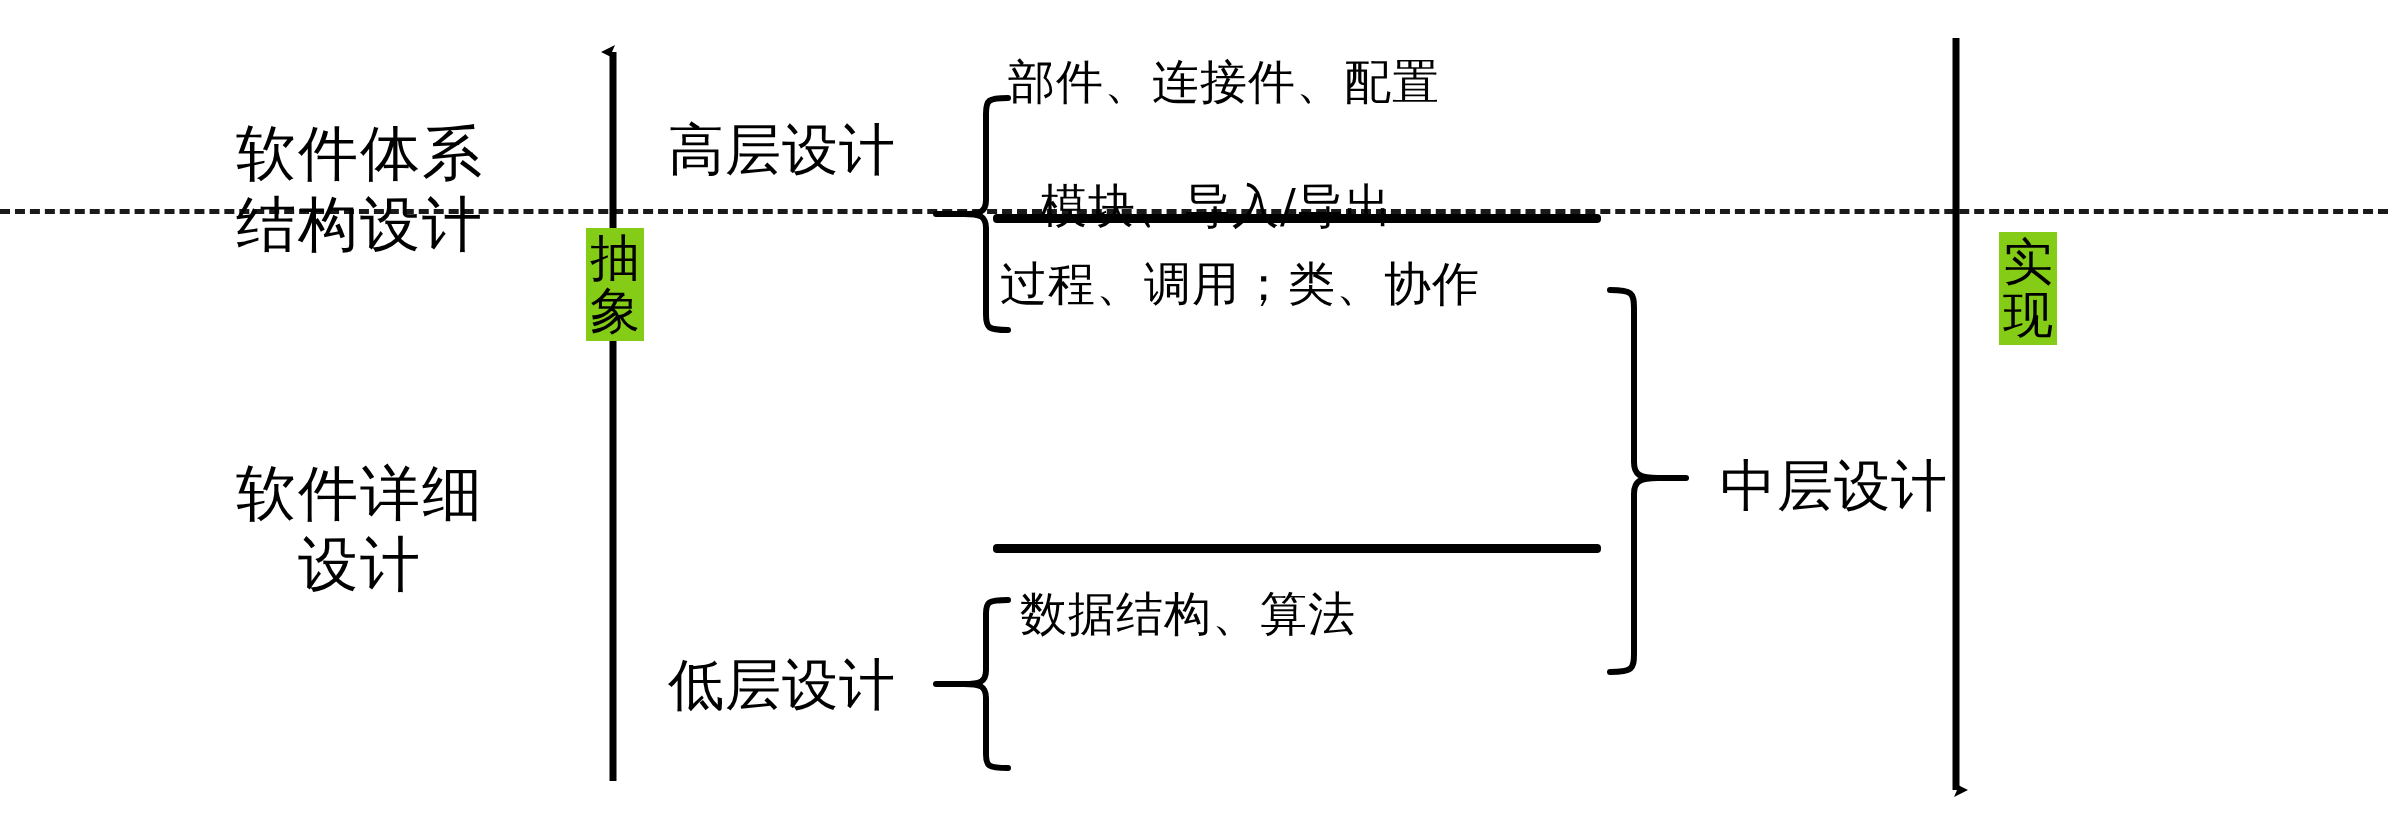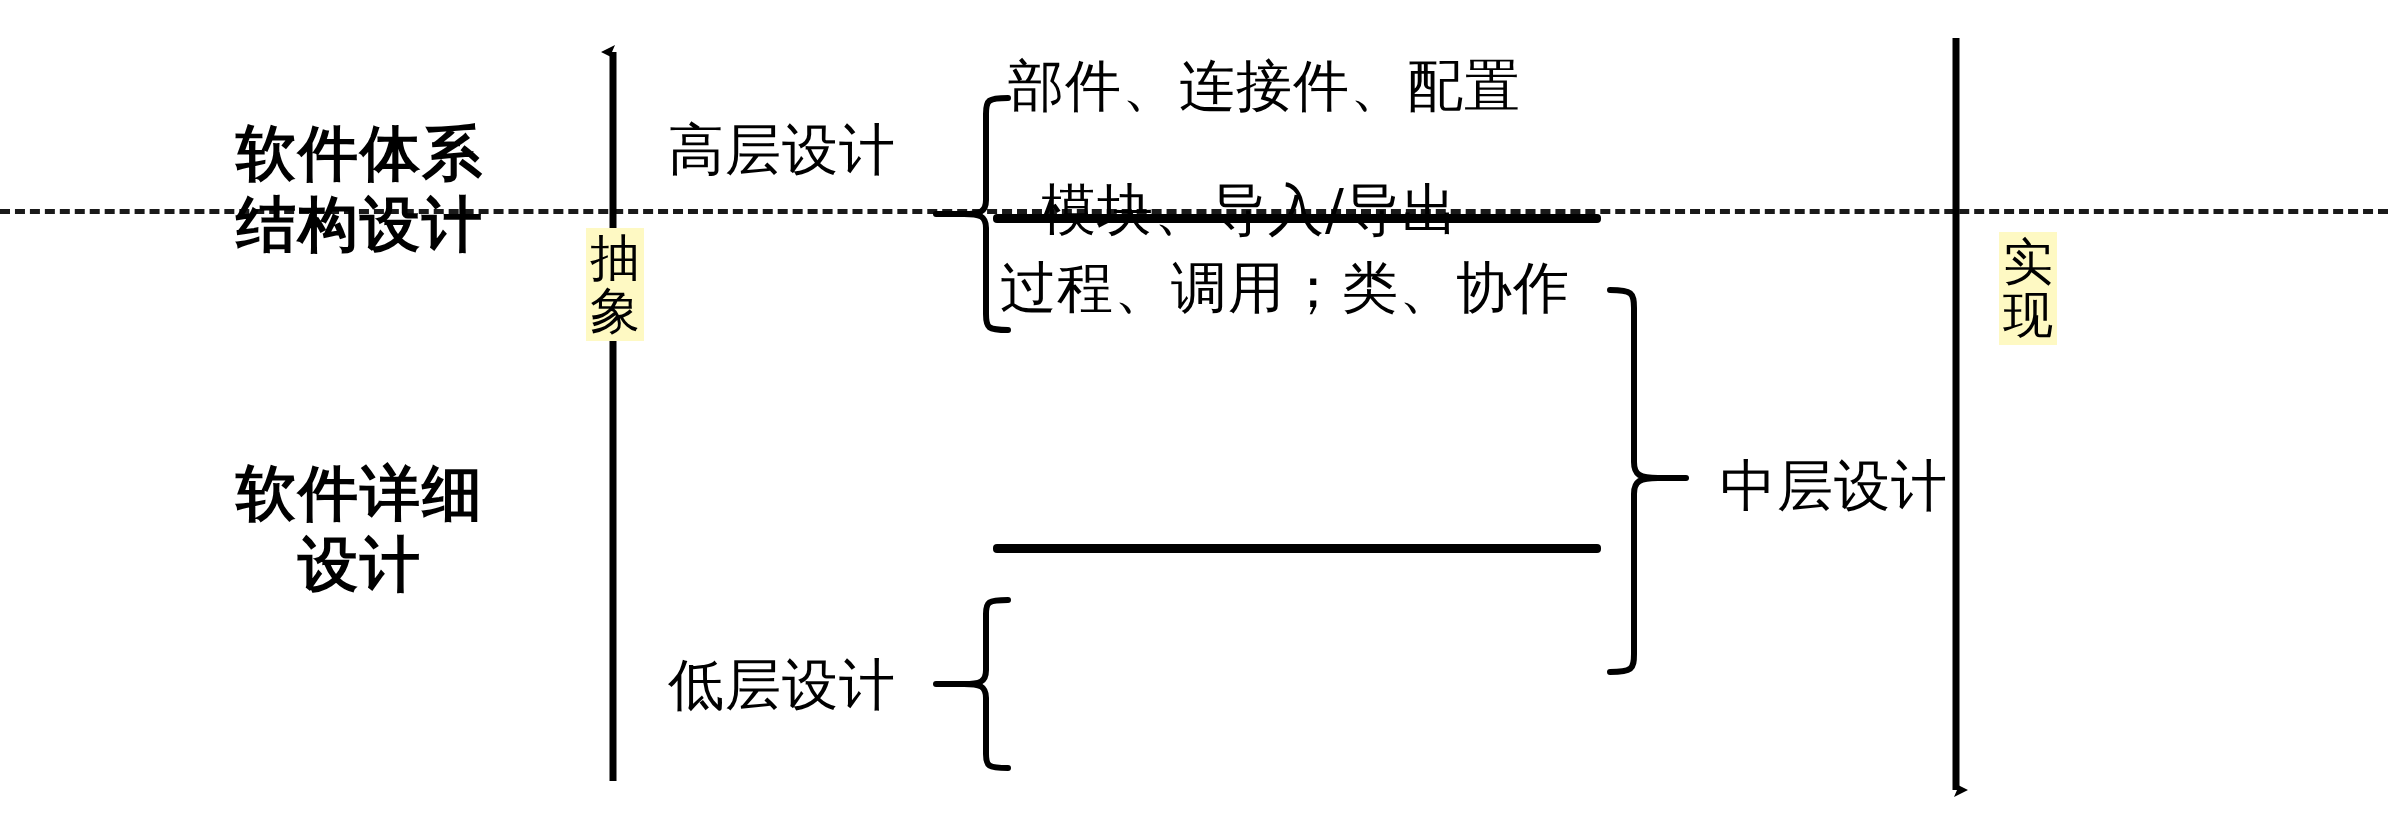--- a/index.html
+++ b/index.html
@@ -17,56 +17,56 @@
   }
 
   
   .phase-label{
     position:absolute;
     text-align:center;
     font-size:60px;
     line-height:1.18;
     letter-spacing:2px;
     white-space:pre-line;
-    font-weight:700;
+    font-weight:400;
   }
   #phase-arch{ left:180px; top:118px; width:360px; }
   #phase-detail{ left:180px; top:458px; width:360px; }
 
   .level-label{
     position:absolute;
     font-size:56px;
     line-height:1;
     white-space:nowrap;
     letter-spacing:1px;
   }
   #level-high{ left:668px; top:122px; }
   #level-low{  left:668px; top:657px; }
   #level-mid{  left:1700px; top:458px;margin-left:20px; }
 
   .item-text{
     position:absolute;
-    font-size:56px;
+    font-size:47px;
     line-height:1;
     white-space:nowrap;
     letter-spacing:1px;
   }
   #item-1{ left:1008px; top:58px; }
   #item-2{ left:1040px; top:182px; }
   #item-3{ left:1000px; top:260px; }
 
   
   .vcap{
     position:absolute;
     font-size:50px;
     line-height:1.05;
     width:54px;
     text-align:center;
     letter-spacing:0;
-    background:#fef9c3;
+    background:#84cc16;
     padding:4px 2px;
   }
   #cap-abstract{ left:586px; top:228px; }
   #cap-implement{ left:1999px; top:232px; }
 
   
   .thickbar{
     position:absolute;
     height:9px;
     background:#000;
@@ -154,15 +154,16 @@
   <div class="item-text" id="item-1">部件、连接件、配置</div>
 
   <div class="thickbar" id="bar-top"></div>
 
   <div class="item-text" id="item-2">模块、导入/导出</div>
 
   <div class="item-text" id="item-3">过程、调用；类、协作</div>
 
   <div class="thickbar" id="bar-bottom"></div>
 
+  <div class="item-text" style="left:1020px;top:590px;">数据结构、算法</div>
 
 
 </div>
 
 </body></html>

